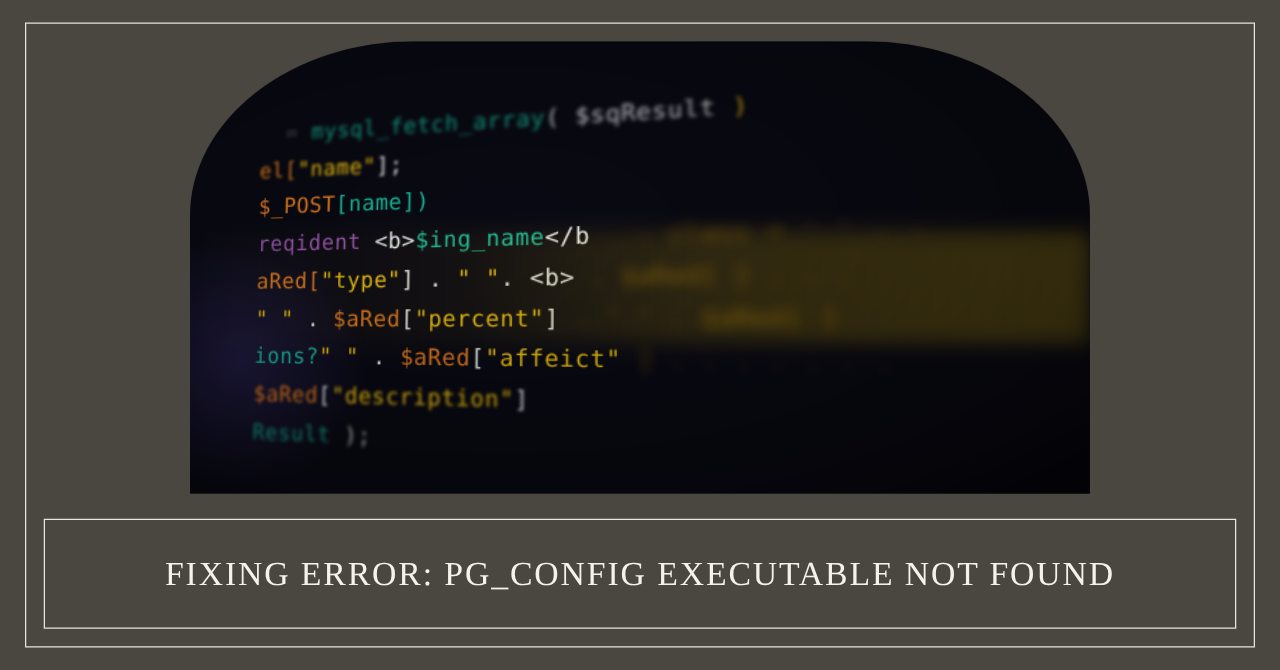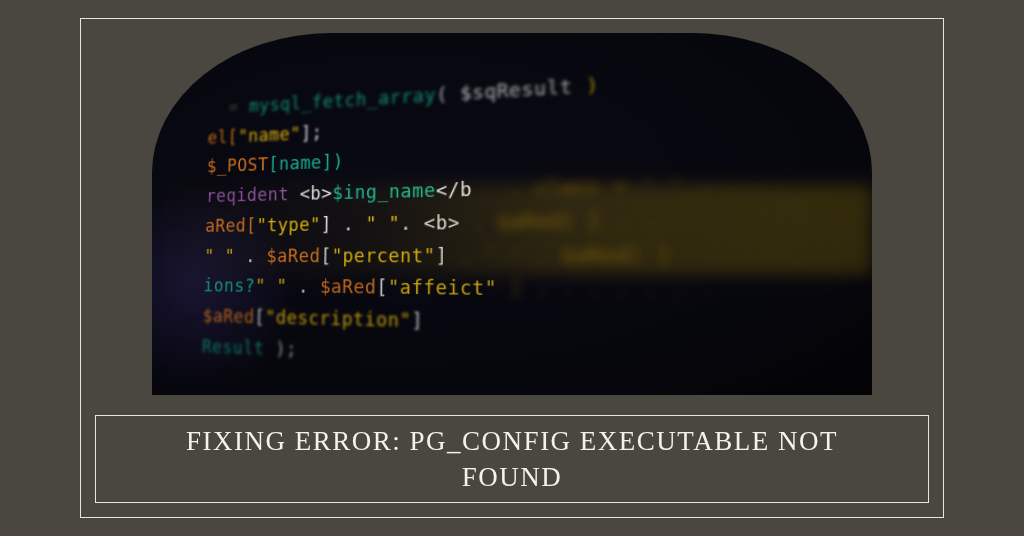--- a/index.html
+++ b/index.html
@@ -10,21 +10,21 @@
     body {
       width: 1024px;
       height: 536px;
       background: #4a4740;
       display: flex;
       align-items: center;
       justify-content: center;
       font-family: 'Georgia', 'Times New Roman', serif;
     }
     .outer-frame {
-      width: 864px;
+      width: 984px;
       height: 500px;
       border: 1px solid #e8e5dc;
       padding: 14px;
       display: flex;
       flex-direction: column;
       gap: 20px;
     }
     .image-container {
       flex: 1;
       display: flex;

